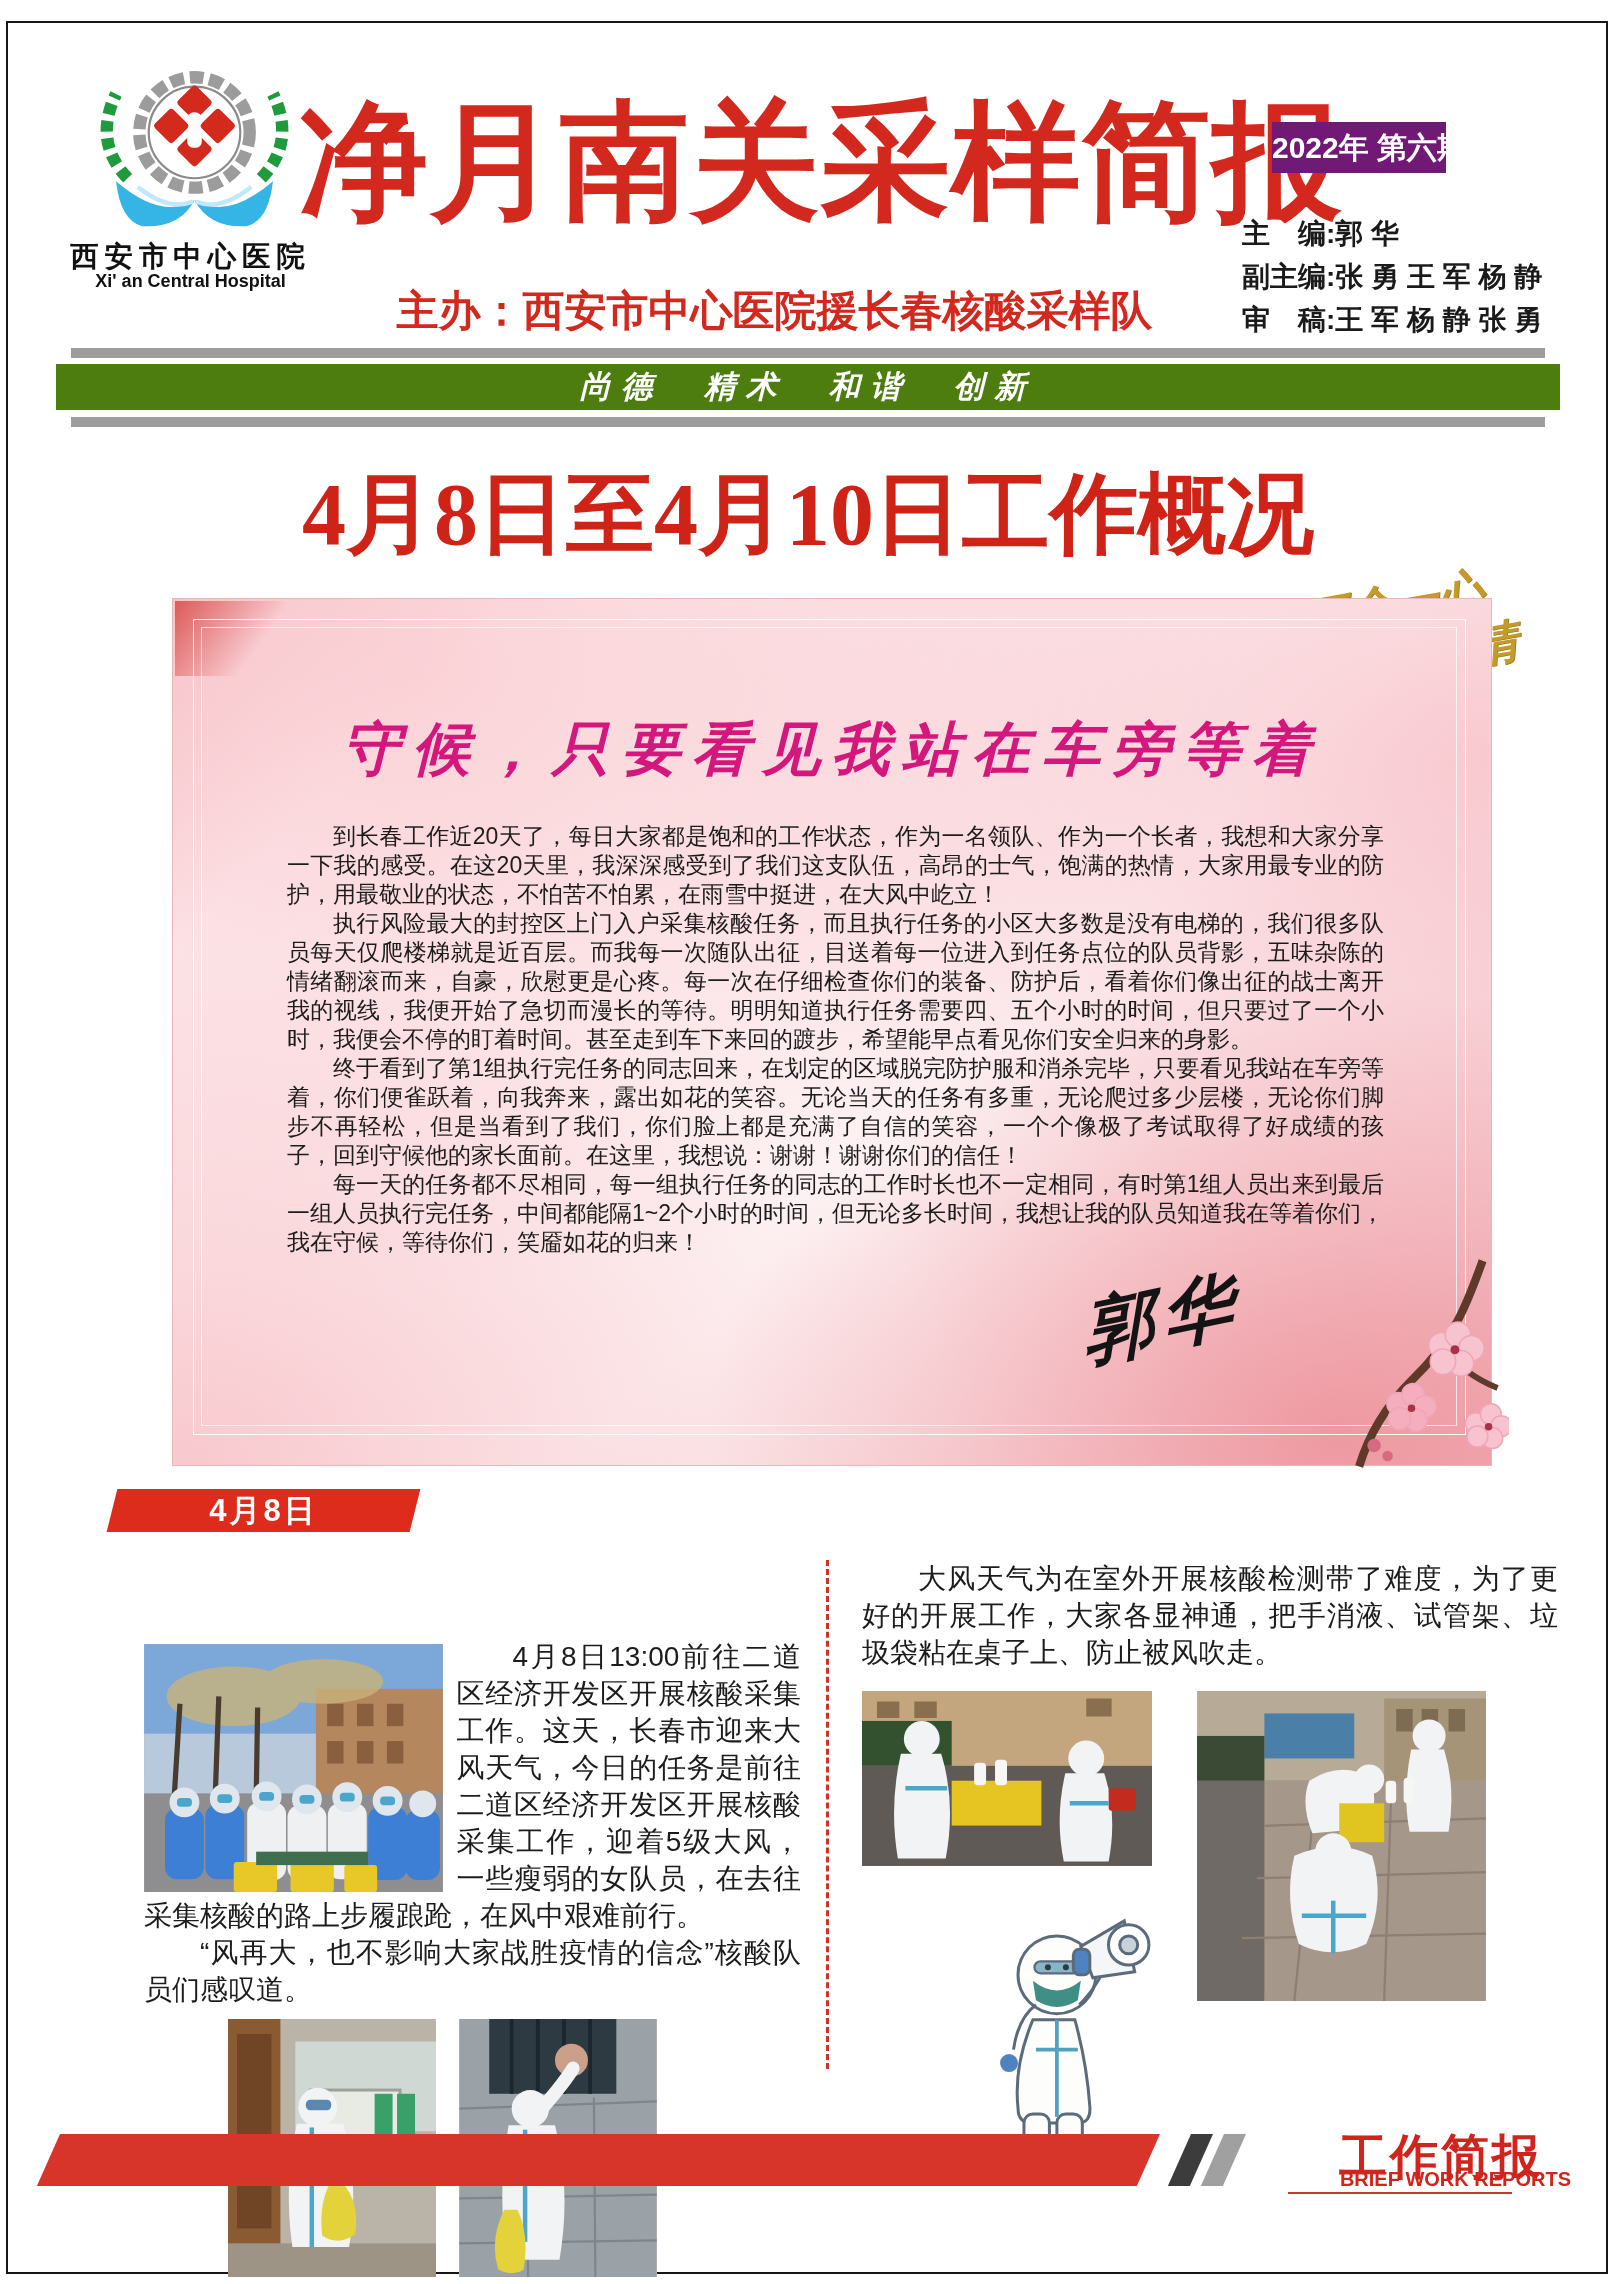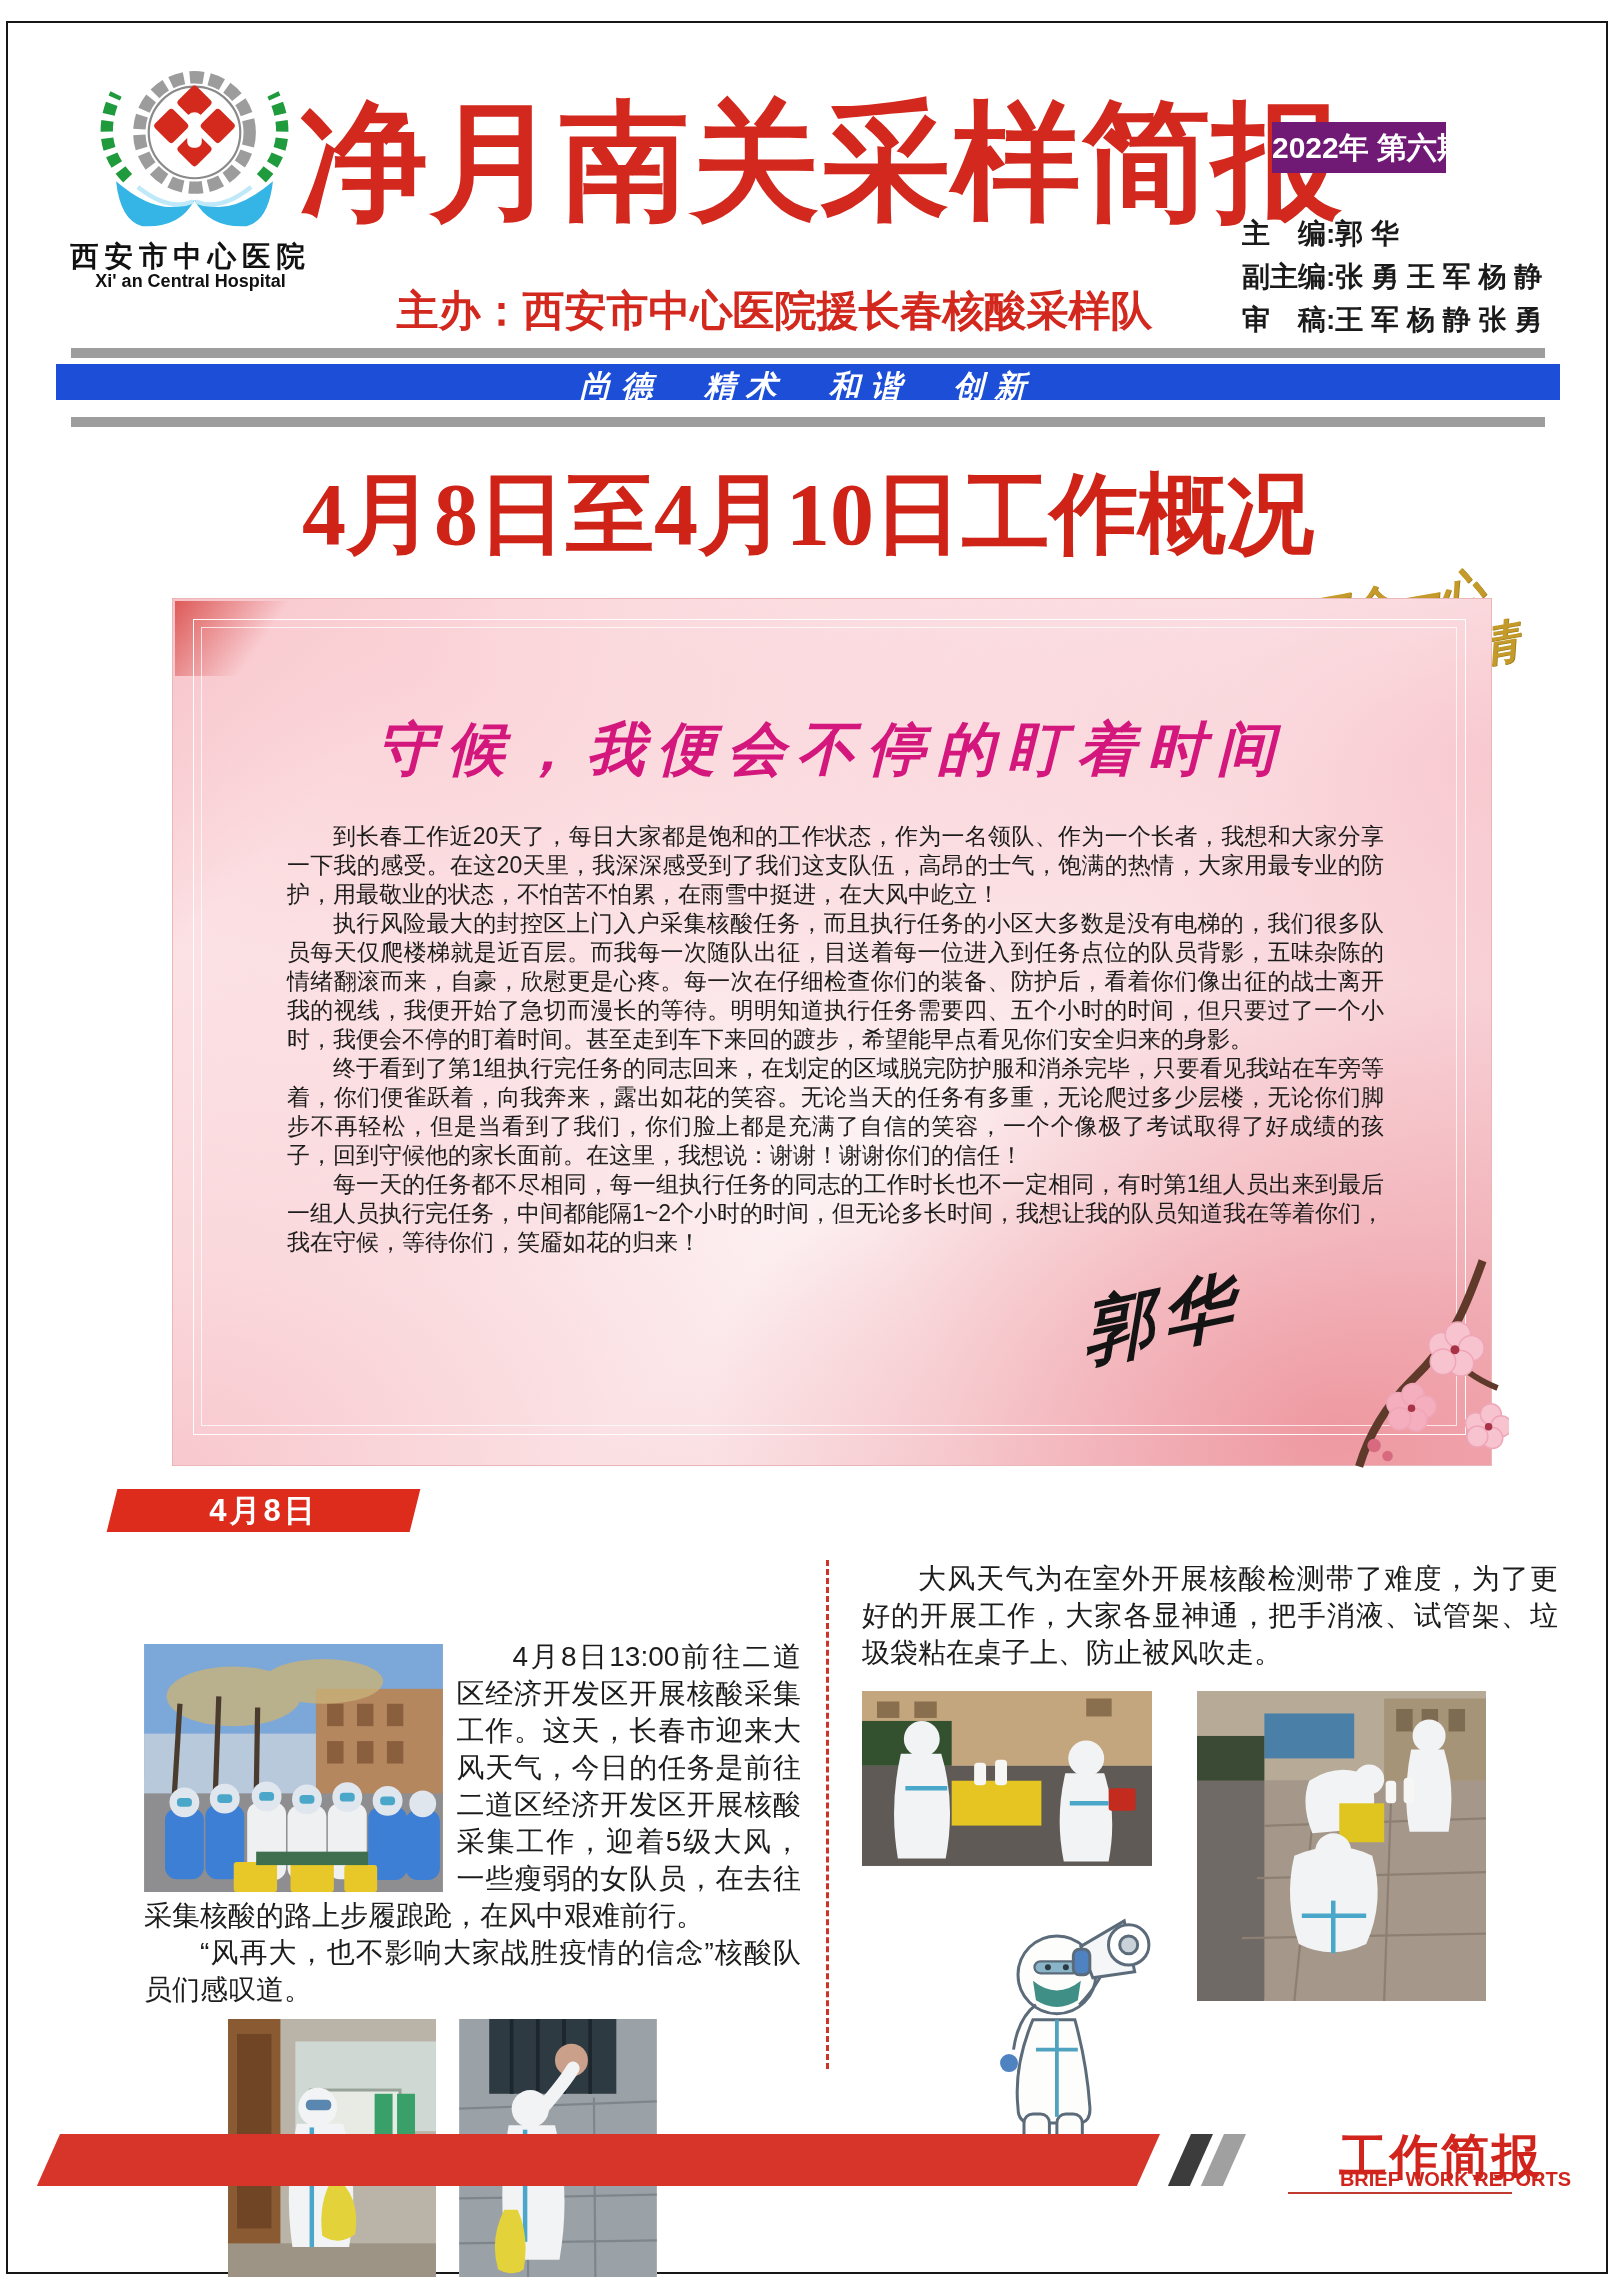--- a/index.html
+++ b/index.html
@@ -13,21 +13,21 @@
     font-size:129px;font-weight:bold;letter-spacing:1.5px;line-height:172px;white-space:nowrap;}
   .mast-sub{left:322px;top:283px;width:905px;text-align:center;color:#d3281e;
     font-size:42px;font-weight:bold;white-space:nowrap;}
   .issue-badge{left:1272px;top:122px;width:174px;height:51px;background:#701a75;color:#ffffff;
     font-size:30px;font-weight:bold;text-align:center;line-height:51px;white-space:nowrap;}
   .ed-line{left:1242px;width:359px;color:#1a1a1a;font-size:28px;font-weight:bold;white-space:nowrap;}
   .logo-cn{left:67px;top:238px;width:247px;text-align:center;color:#111;font-size:28.4px;font-weight:bold;letter-spacing:6px;white-space:nowrap;}
   .logo-en{left:67px;top:271px;width:247px;text-align:center;color:#111;font-size:18px;font-weight:bold;white-space:nowrap;}
   
   .bar-gray{left:71px;width:1474px;height:9.7px;background:#9d9d9d;}
-  .bar-red{left:56px;top:364px;width:1504px;height:36px;background:#1d4ed8;}
+  .bar-red{left:56px;top:364px;width:1504px;height:46px;background:#4d7c0f;}
   .motto{width:100%;text-align:center;color:#ffffff;font-size:31px;font-weight:bold;
     font-style:italic;letter-spacing:10.5px;line-height:46px;font-family:"Liberation Serif","DejaVu Serif",serif;white-space:nowrap;}
   
   .headline{left:0;top:455px;width:1616px;text-align:center;color:#cf2318;
     font-family:"Liberation Serif","DejaVu Serif",serif;font-weight:bold;font-size:88px;white-space:nowrap;}
   
   .gold{color:#c49b2b;font-family:"Liberation Serif","DejaVu Serif",serif;font-weight:bold;font-style:italic;
     text-shadow:0.7px 0.7px 0 #9a7714;white-space:nowrap;}
   
   .card{left:172px;top:598px;width:1318px;height:866px;border:0.7px solid #eab6ba;
@@ -113,21 +113,21 @@
 
   <div class="abs" style="left:1305px;top:572px;transform:rotate(-10deg);">
     <div class="gold" style="font-size:46px;">万众一心</div>
     <div class="gold" style="font-size:46px;margin:-6px 0 0 25.4px;">抗击疫情</div>
   </div>
 
   <div class="abs card">
     <div class="abs card-streak"></div>
     <div class="abs card-frame1"></div>
     <div class="abs card-frame2"></div>
-    <div class="abs card-title">守候，我便会不停的盯着时间</div>
+    <div class="abs card-title">守候，只要看见我站在车旁等着</div>
     <div class="abs card-body">
       <p>到长春工作近20天了，每日大家都是饱和的工作状态，作为一名领队、作为一个长者，我想和大家分享一下我的感受。在这20天里，我深深感受到了我们这支队伍，高昂的士气，饱满的热情，大家用最专业的防护，用最敬业的状态，不怕苦不怕累，在雨雪中挺进，在大风中屹立！</p>
       <p>执行风险最大的封控区上门入户采集核酸任务，而且执行任务的小区大多数是没有电梯的，我们很多队员每天仅爬楼梯就是近百层。而我每一次随队出征，目送着每一位进入到任务点位的队员背影，五味杂陈的情绪翻滚而来，自豪，欣慰更是心疼。每一次在仔细检查你们的装备、防护后，看着你们像出征的战士离开我的视线，我便开始了急切而漫长的等待。明明知道执行任务需要四、五个小时的时间，但只要过了一个小时，我便会不停的盯着时间。甚至走到车下来回的踱步，希望能早点看见你们安全归来的身影。</p>
       <p>终于看到了第1组执行完任务的同志回来，在划定的区域脱完防护服和消杀完毕，只要看见我站在车旁等着，你们便雀跃着，向我奔来，露出如花的笑容。无论当天的任务有多重，无论爬过多少层楼，无论你们脚步不再轻松，但是当看到了我们，你们脸上都是充满了自信的笑容，一个个像极了考试取得了好成绩的孩子，回到守候他的家长面前。在这里，我想说：谢谢！谢谢你们的信任！</p>
       <p>每一天的任务都不尽相同，每一组执行任务的同志的工作时长也不一定相同，有时第1组人员出来到最后一组人员执行完任务，中间都能隔1~2个小时的时间，但无论多长时间，我想让我的队员知道我在等着你们，我在守候，等待你们，笑靥如花的归来！</p>
     </div>
     <div class="abs signature">郭华</div>
 
     <svg class="abs" style="left:1156px;top:658px;" width="180" height="217" viewBox="0 0 240 290">
       <path d="M205 5 C185 60 168 110 110 165 C80 195 55 230 40 280" stroke="#5f392a" stroke-width="11" fill="none"></path>

